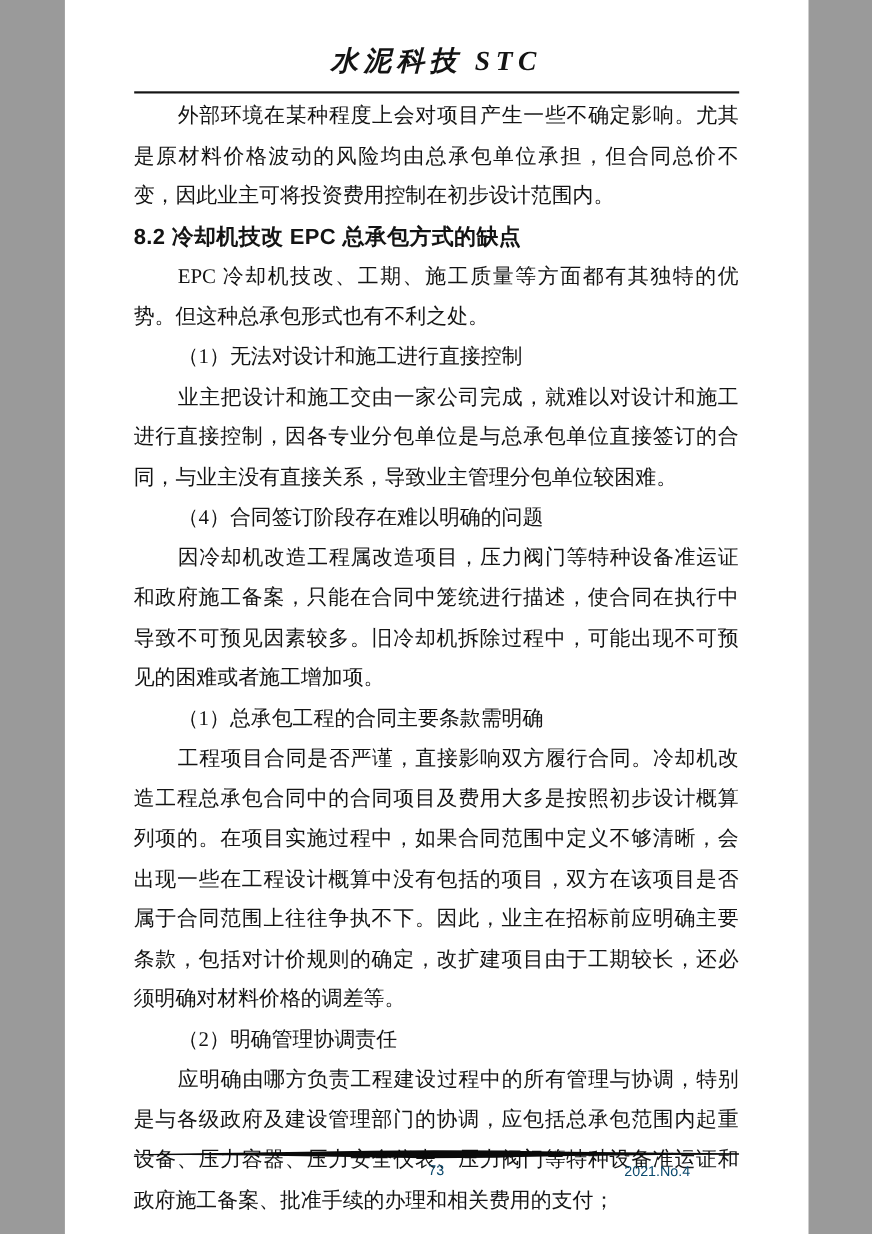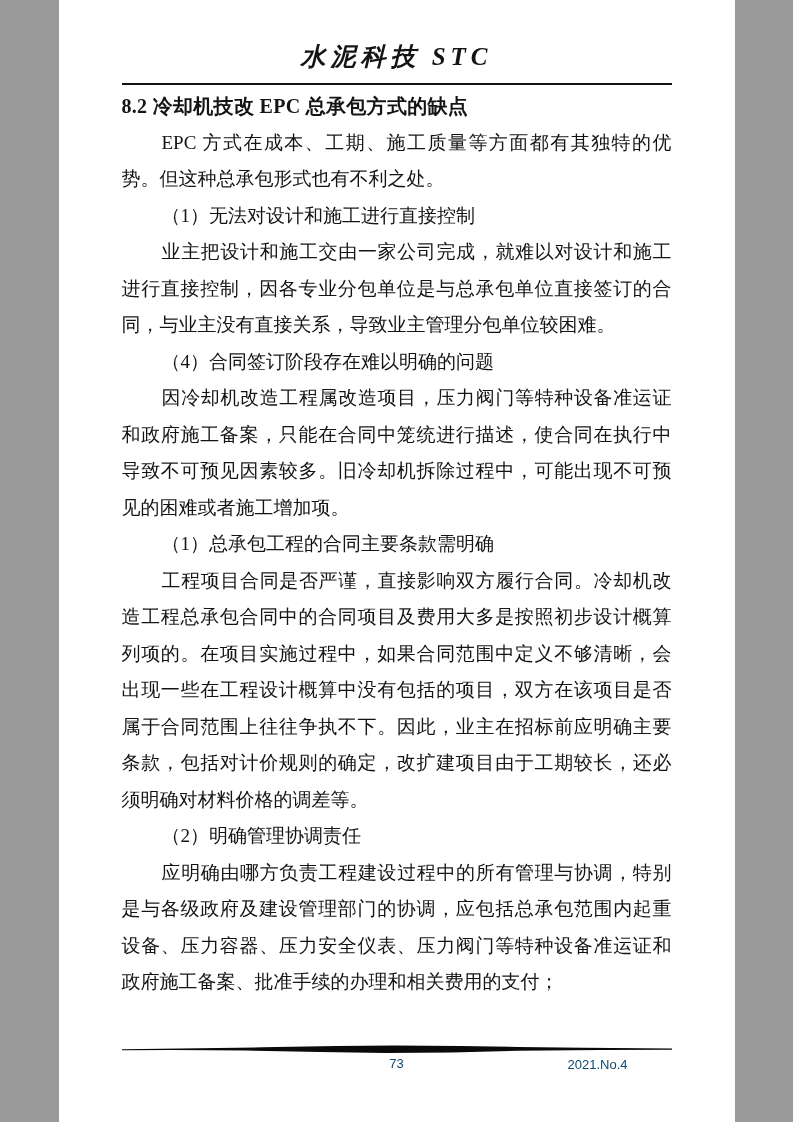--- a/index.html
+++ b/index.html
@@ -48,21 +48,21 @@
   }
   .content p {
     margin: 0;
     padding: 0;
   }
   .content p.paragraph,
   .content p.subitem {
     text-indent: 40px;
   }
   .content p.heading {
-    font-family: Liberation Serif, serif;
+    font-family: Liberation Sans, sans-serif;
     font-weight: bold;
     font-size: 20px;
     letter-spacing: 0.3px;
     text-indent: 0;
   }
   
   .footer {
     position: absolute;
     left: 63px;
     right: 63px;
@@ -98,22 +98,23 @@
 
 <div class="page">
 
   <div class="header">
     <span class="journal-title">水泥科技 STC</span>
   </div>
   <div class="header-rule"></div>
 
   <div class="content" id="content">
 
+  <p class="paragraph">外部环境在某种程度上会对项目产生一些不确定影响。尤其是原材料价格波动的风险均由总承包单位承担，但合同总价不变，因此业主可将投资费用控制在初步设计范围内。</p>
       <p class="heading">8.2 冷却机技改 EPC 总承包方式的缺点</p>
-      <p class="paragraph">EPC 方式在成本、工期、施工质量等方面都有其独特的优势。但这种总承包形式也有不利之处。</p>
+      <p class="paragraph">EPC 冷却机技改、工期、施工质量等方面都有其独特的优势。但这种总承包形式也有不利之处。</p>
       <p class="subitem">（1）无法对设计和施工进行直接控制</p>
       <p class="paragraph">业主把设计和施工交由一家公司完成，就难以对设计和施工进行直接控制，因各专业分包单位是与总承包单位直接签订的合同，与业主没有直接关系，导致业主管理分包单位较困难。</p>
       <p class="subitem">（4）合同签订阶段存在难以明确的问题</p>
       <p class="paragraph">因冷却机改造工程属改造项目，压力阀门等特种设备准运证和政府施工备案，只能在合同中笼统进行描述，使合同在执行中导致不可预见因素较多。旧冷却机拆除过程中，可能出现不可预见的困难或者施工增加项。</p>
       <p class="subitem">（1）总承包工程的合同主要条款需明确</p>
       <p class="paragraph">工程项目合同是否严谨，直接影响双方履行合同。冷却机改造工程总承包合同中的合同项目及费用大多是按照初步设计概算列项的。在项目实施过程中，如果合同范围中定义不够清晰，会出现一些在工程设计概算中没有包括的项目，双方在该项目是否属于合同范围上往往争执不下。因此，业主在招标前应明确主要条款，包括对计价规则的确定，改扩建项目由于工期较长，还必须明确对材料价格的调差等。</p>
       <p class="subitem">（2）明确管理协调责任</p>
       <p class="paragraph">应明确由哪方负责工程建设过程中的所有管理与协调，特别是与各级政府及建设管理部门的协调，应包括总承包范围内起重设备、压力容器、压力安全仪表、压力阀门等特种设备准运证和政府施工备案、批准手续的办理和相关费用的支付；</p>
     </div>
 

